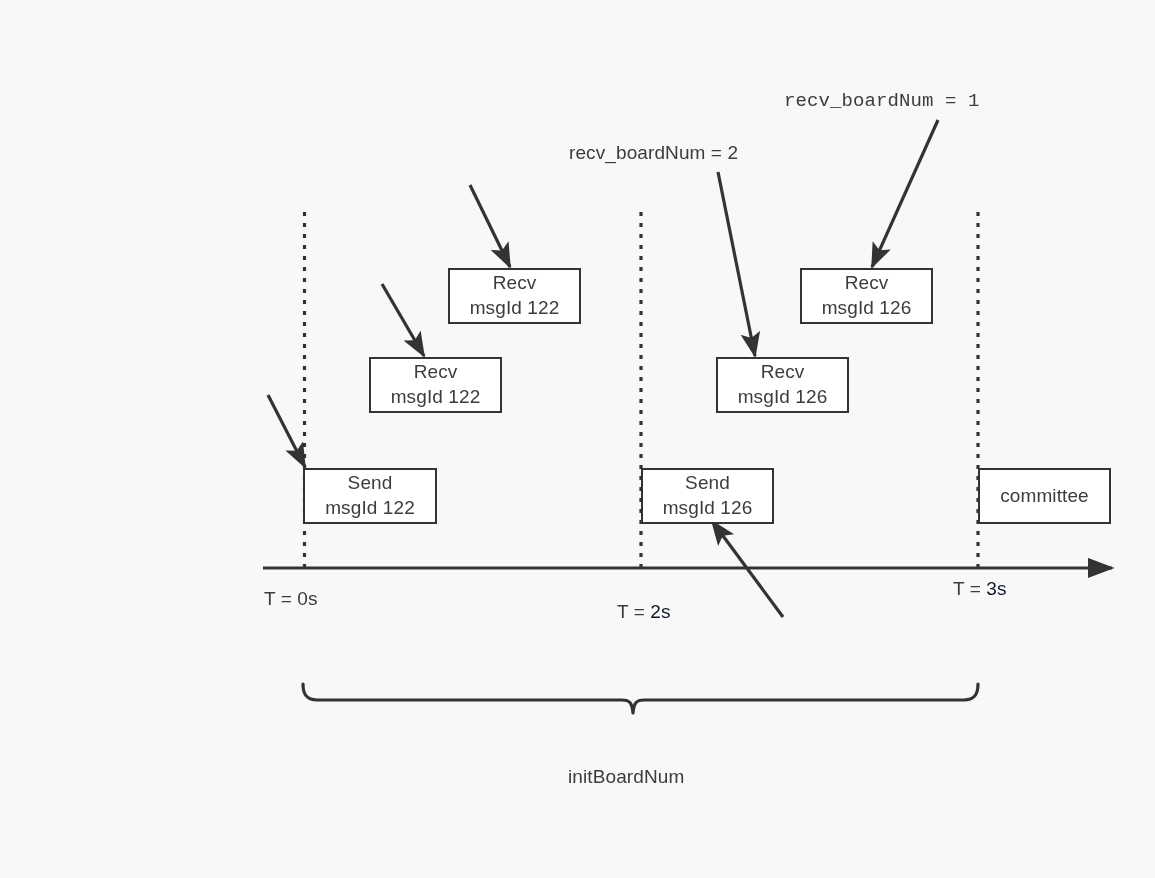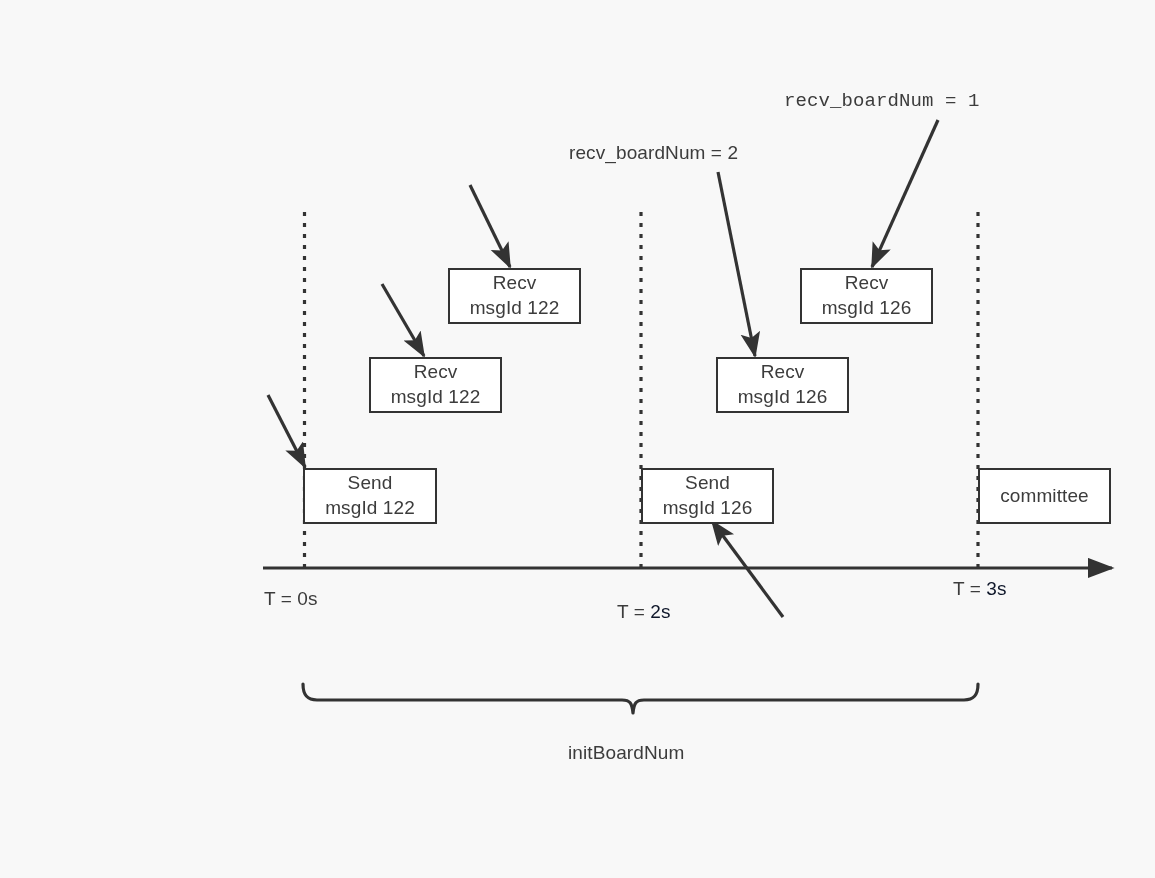--- a/index.html
+++ b/index.html
@@ -150,15 +150,15 @@
   </div>
 
   <div class="tick-label" style="left:617px; top:601px;">
     <span>T = </span><span class="hl">2s</span>
   </div>
 
   <div class="tick-label" style="left:953px; top:578px;">
     <span>T = </span><span class="hl">3s</span>
   </div>
 
-  <div class="brace-label" style="left:568px; top:742px;text-align:center;">initBoardNum</div>
+  <div class="brace-label" style="left:568px; top:766px;text-align:center;">initBoardNum</div>
 
 </div>
 
 </body></html>

